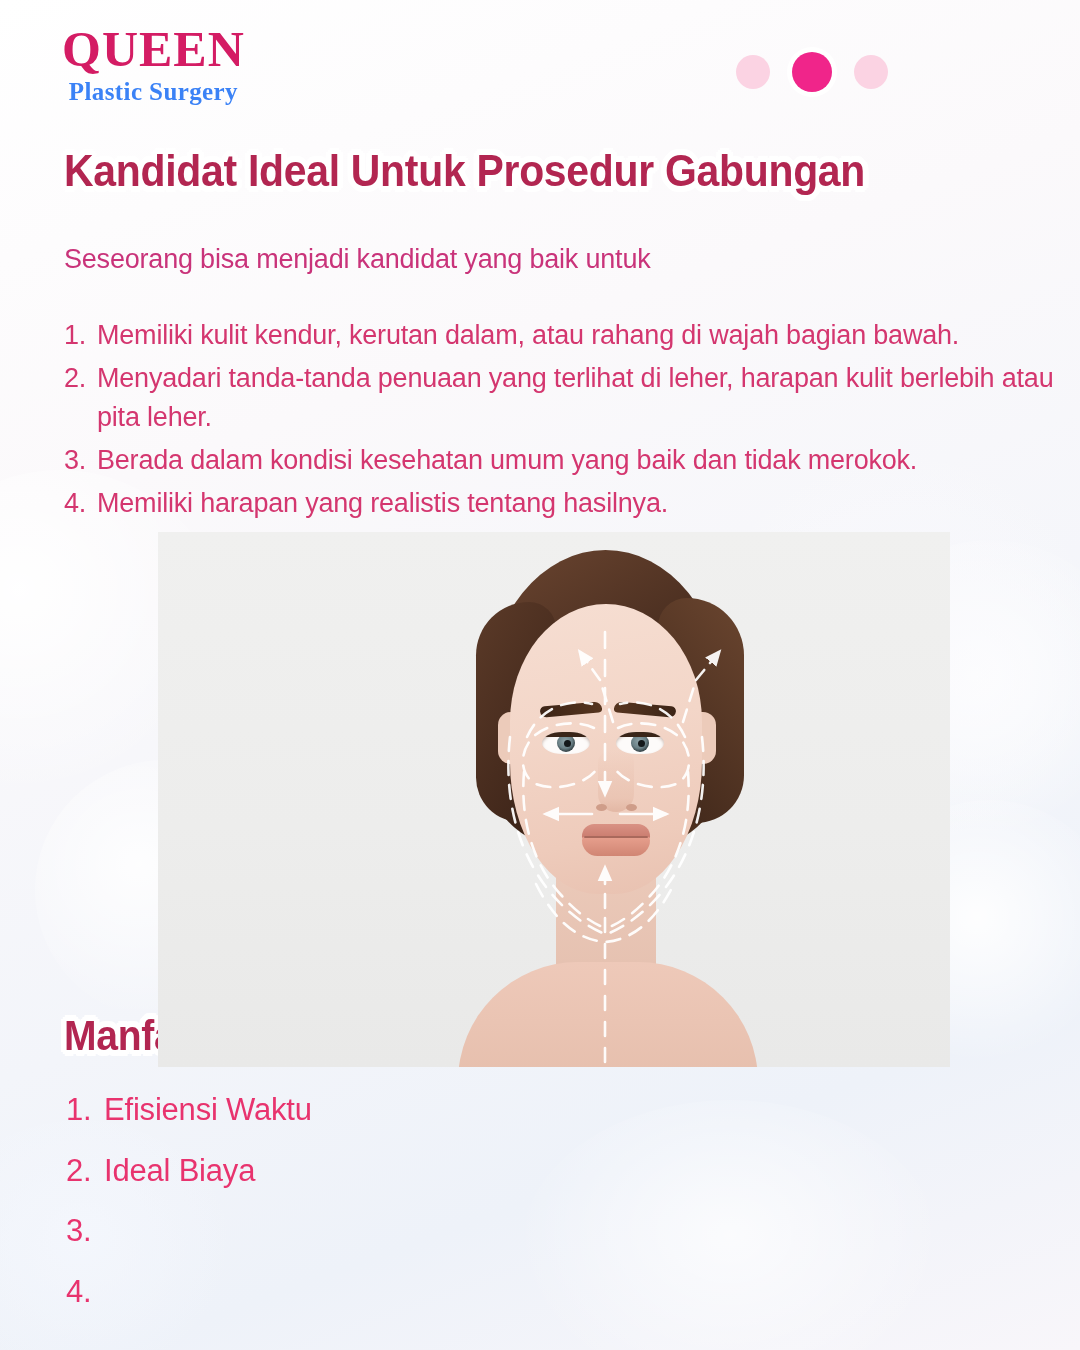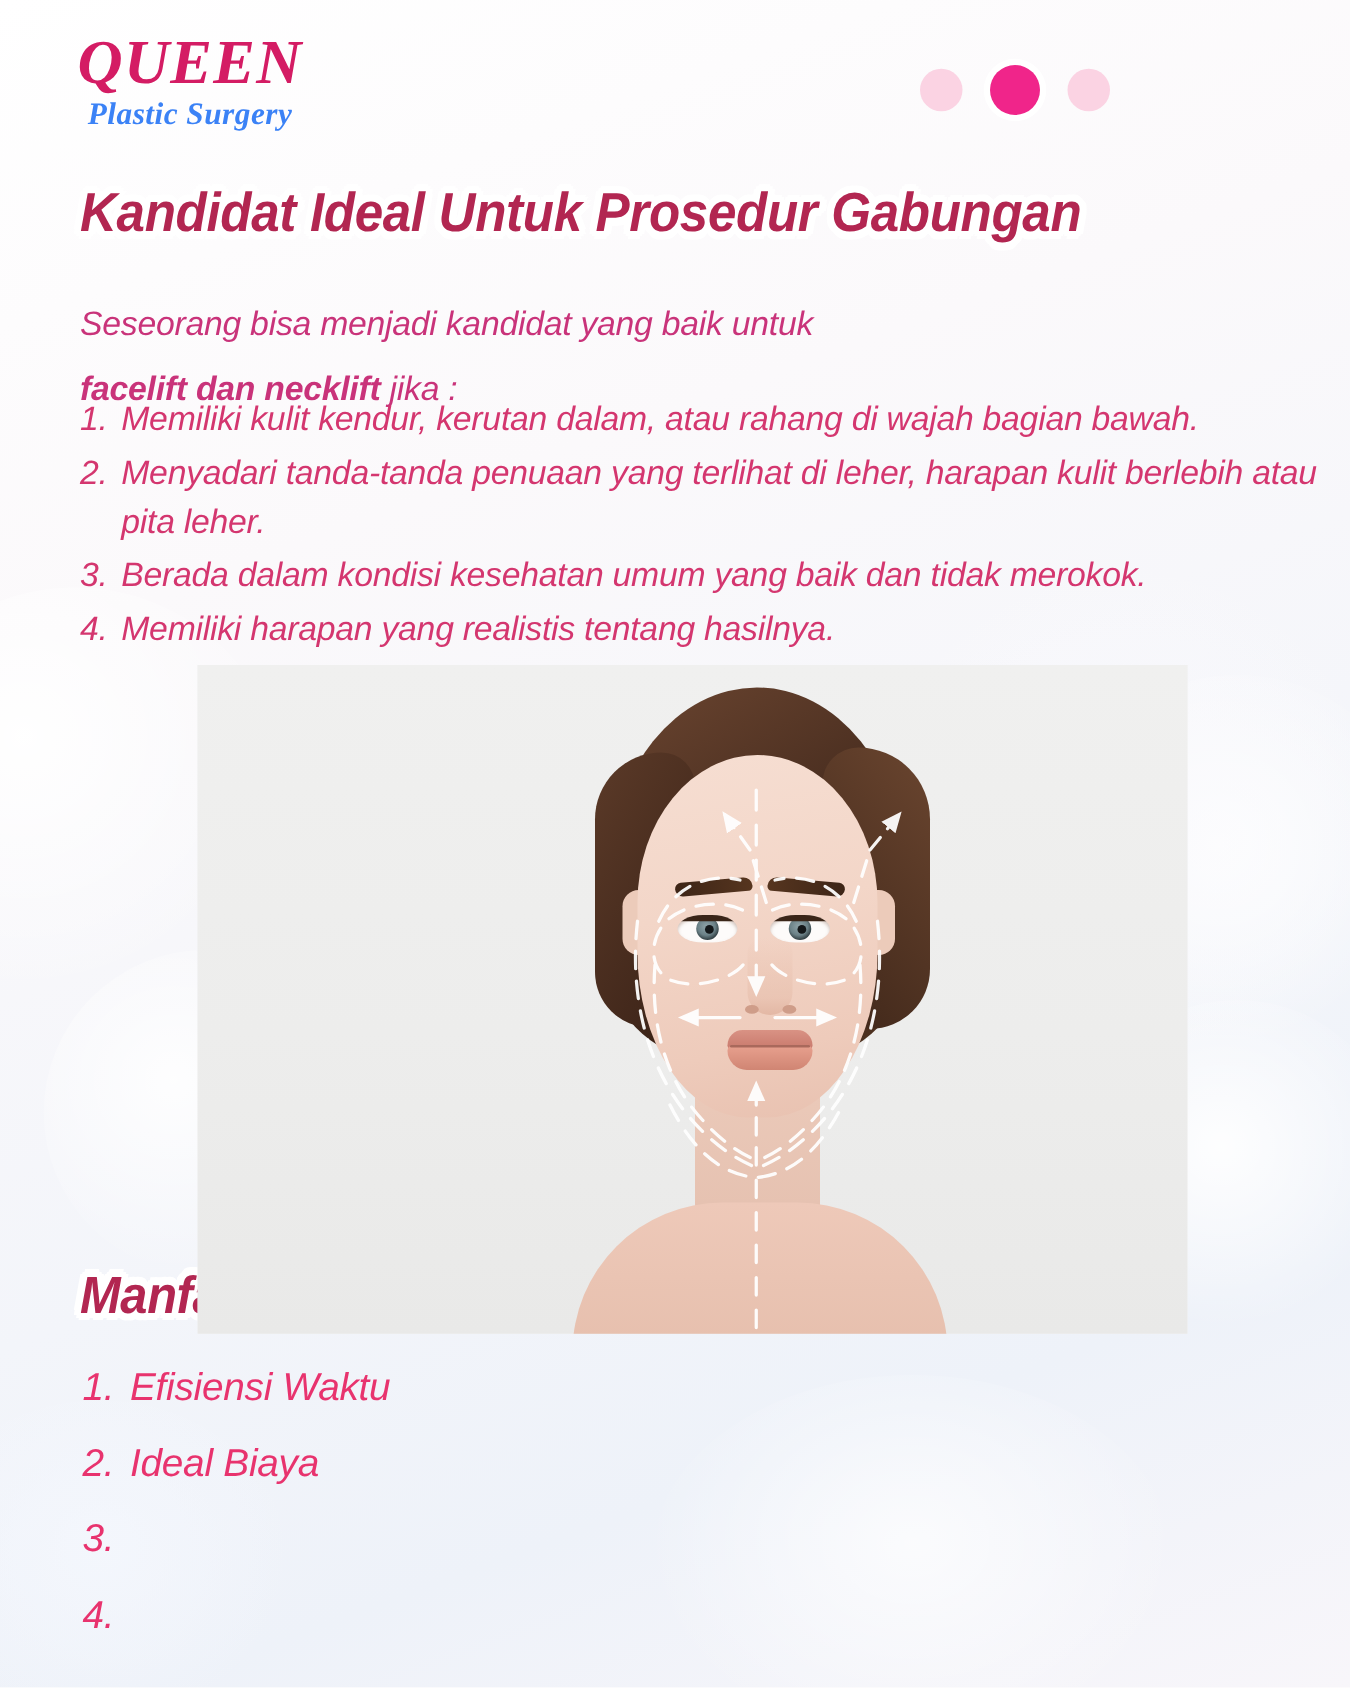--- a/index.html
+++ b/index.html
@@ -31,21 +31,21 @@
     background:radial-gradient(circle at 45% 45%,rgba(255,255,255,.92),rgba(255,255,255,0) 70%); }
   #bokeh-d { right:-40px; top:800px; width:260px; height:260px;
     background:radial-gradient(circle at 45% 45%,rgba(255,255,255,.9),rgba(255,255,255,0) 72%); }
   #bokeh-e { left:520px; top:1100px; width:420px; height:300px;
     background:radial-gradient(ellipse at 50% 45%,rgba(255,255,255,.7),rgba(255,255,255,0) 72%); }
   #bokeh-f { left:-70px; top:1120px; width:300px; height:260px;
     background:radial-gradient(ellipse at 50% 45%,rgba(244,247,253,.9),rgba(255,255,255,0) 72%); }
   #bokeh-g { left:690px; top:440px; width:420px; height:420px;
     background:radial-gradient(circle at 50% 50%,rgba(250,250,253,.8),rgba(255,255,255,0) 70%); }
 
-  #content { position:relative; z-index:3; width:940px; height:1350px;font-style:italic; }
+  #content { position:relative; z-index:3; width:940px; height:1350px; }
 
   
   #brand-logo { position:absolute; left:62px; top:24px; }
   #brand-name {
     font-family:"Liberation Serif", serif;
     font-weight:bold;
     font-size:50px;
     letter-spacing:1px;
     color:#d41c64;
     line-height:1.0;
@@ -247,21 +247,20 @@
   <div id="header-dots">
     <span class="dot dot-light"></span>
     <span class="dot dot-strong"></span>
     <span class="dot dot-light"></span>
   </div>
 
   <div id="heading-primary" class="sticker-heading">Kandidat Ideal Untuk Prosedur Gabungan</div>
 
   <div id="intro-block">
     <div class="intro-line">Seseorang bisa menjadi kandidat yang baik untuk</div>
-    <div class="intro-line"><b>facelift dan necklift</b><span> jika :</span></div>
   </div>
 
   <div id="criteria-list">
     <div class="criteria-item">
       <span class="criteria-num">1.</span>
       <span class="criteria-text">Memiliki kulit kendur, kerutan dalam, atau rahang di wajah bagian bawah.</span>
     </div>
     <div class="criteria-item">
       <span class="criteria-num">2.</span>
       <span class="criteria-text">Menyadari tanda-tanda penuaan yang terlihat di leher, harapan kulit berlebih atau pita leher.</span>

